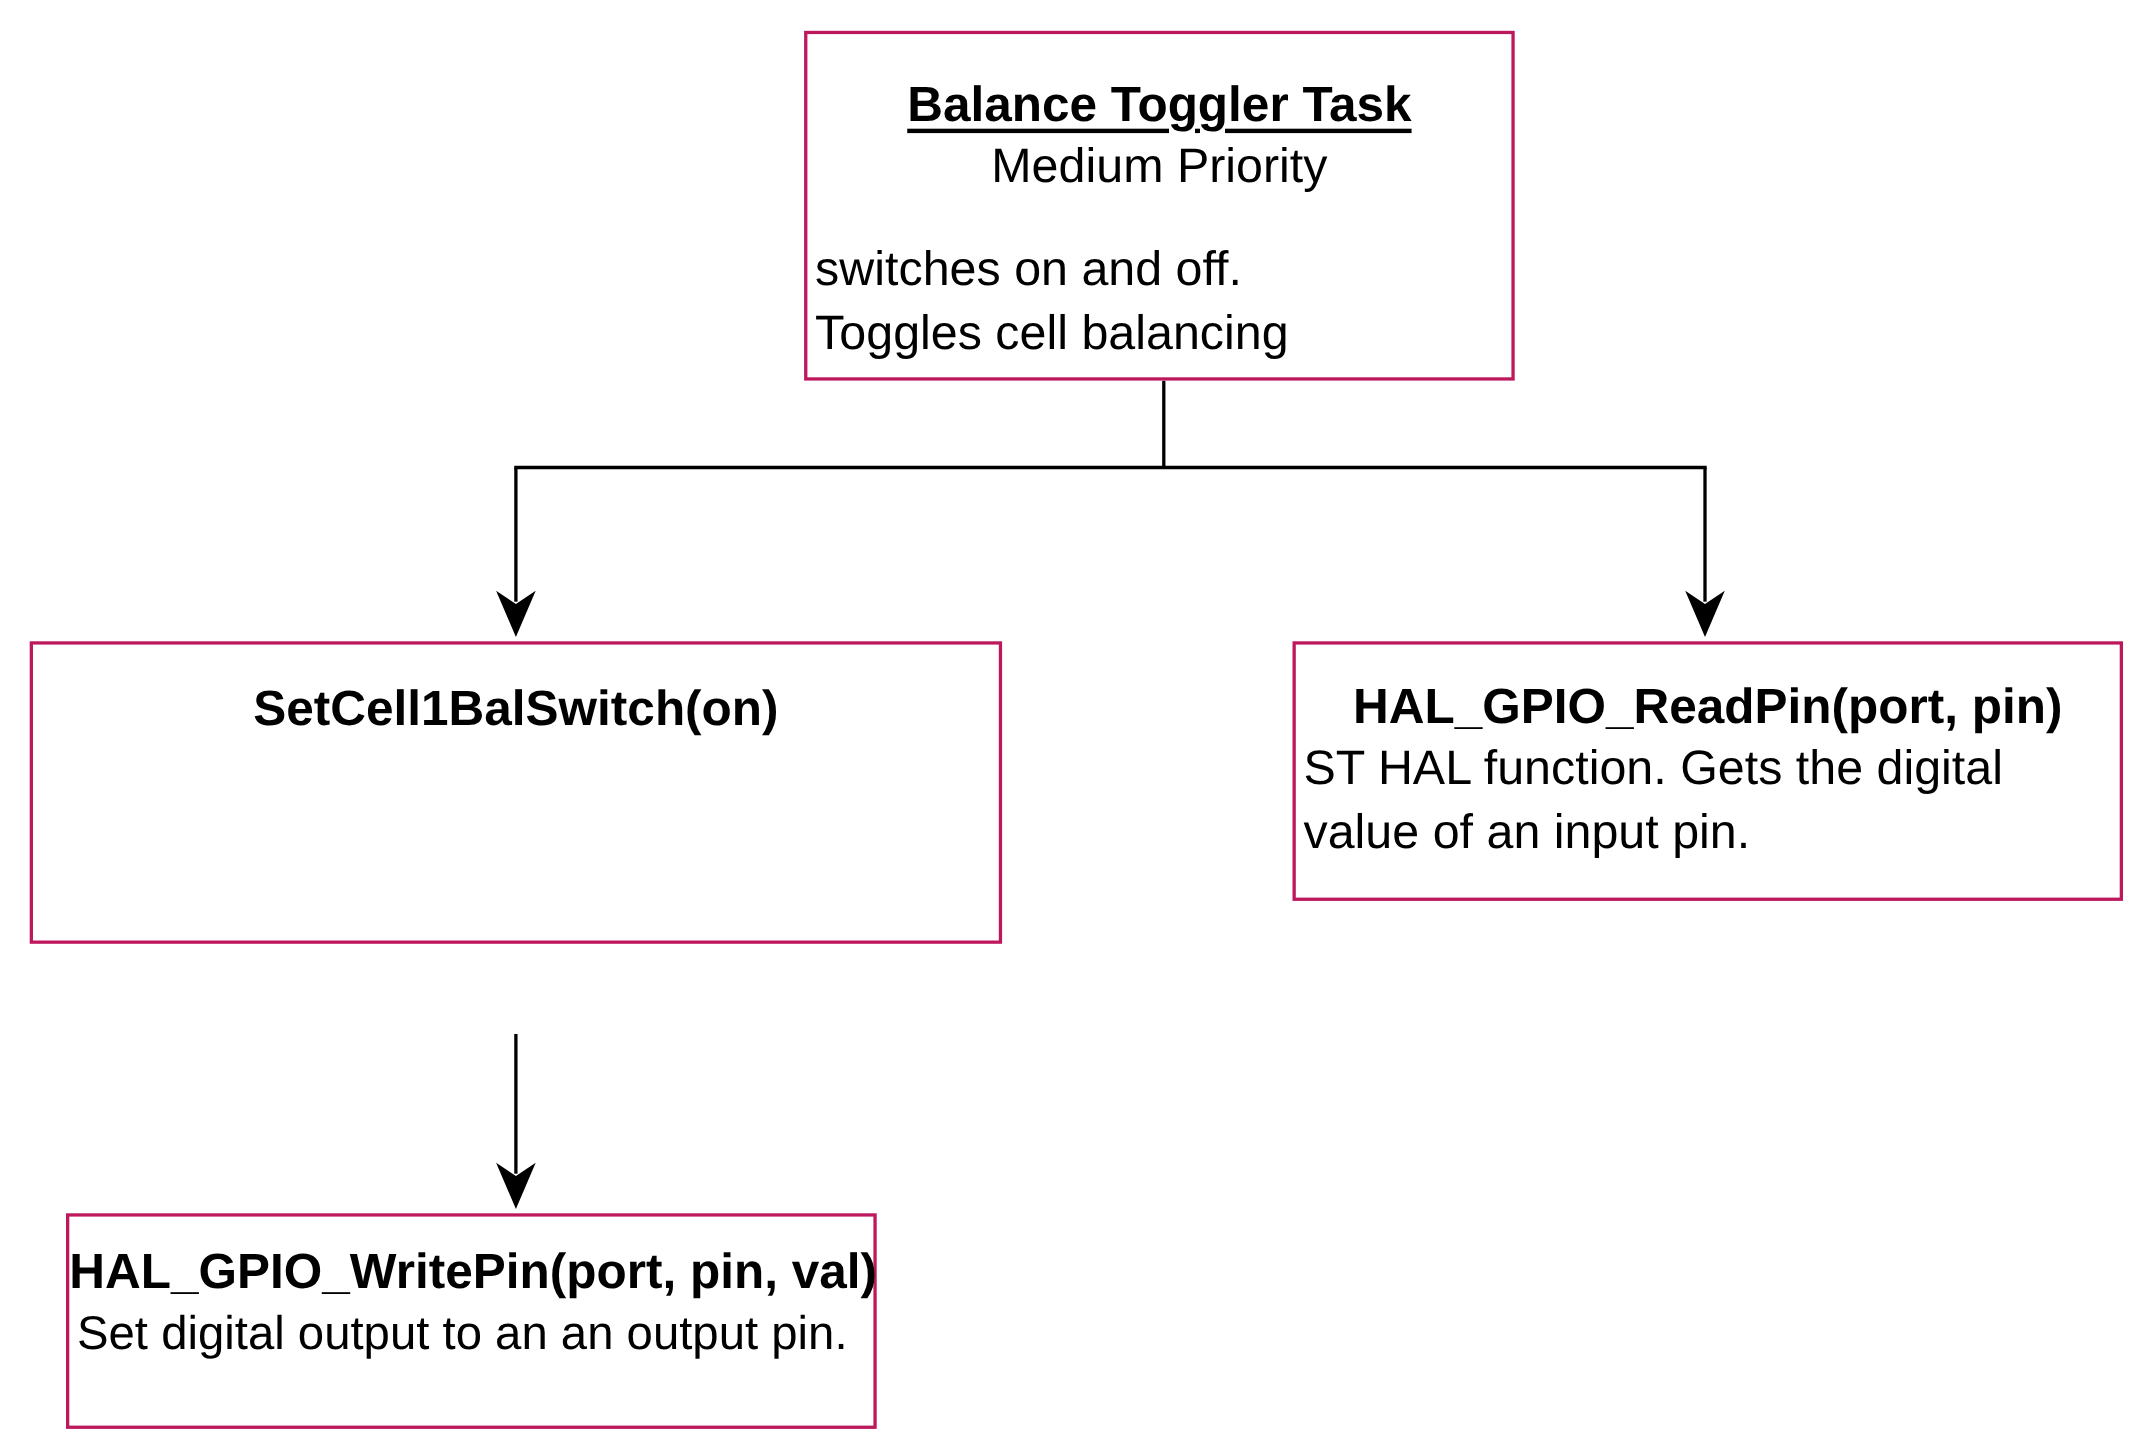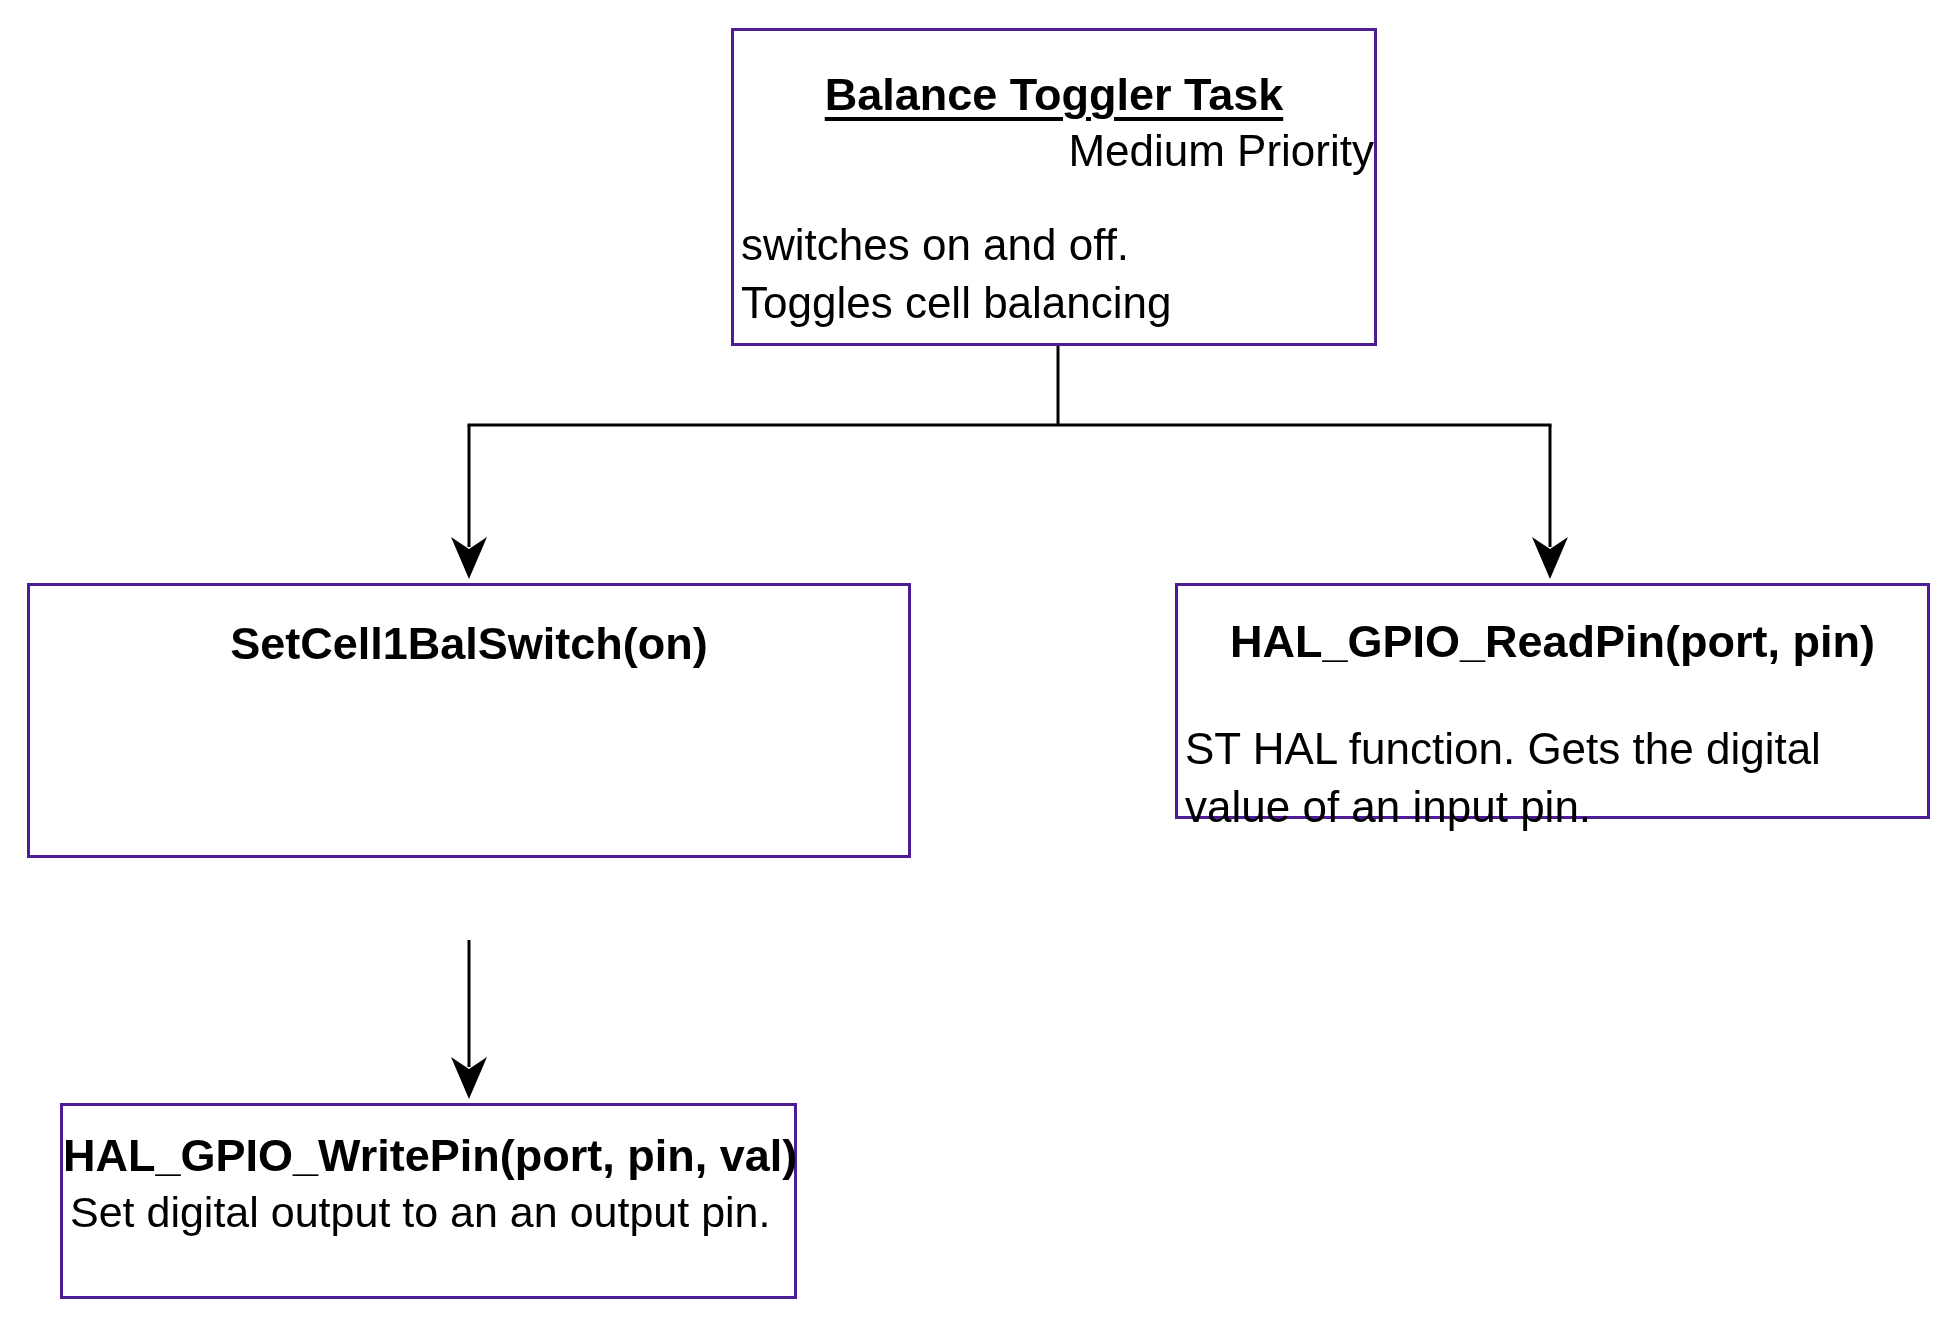--- a/index.html
+++ b/index.html
@@ -16,56 +16,56 @@
     overflow: hidden;
   }
   .connector-layer {
     position: absolute;
     left: 0; top: 0;
     width: 1951px; height: 1323px;
   }
   .node {
     position: absolute;
     background: #ffffff;
-    border: 3px solid #4c1d95;
+    border: 3px solid #be185d;
   }
   .node-title {
     font-weight: bold;
     font-size: 45px;
     line-height: 56px;
     text-align: center;
     white-space: nowrap;
   }
   .node-title.underlined {
     text-decoration: underline;
     text-decoration-thickness: 4px;
     text-underline-offset: 7px;
   }
   .node-subtitle {
     font-size: 44px;
     line-height: 56px;
-    text-align: right;
+    text-align: center;
     white-space: nowrap;
   }
   .node-desc { padding-left: 7px; padding-right: 2px; }
   .desc-line {
     font-size: 44px;
     line-height: 58px;
     white-space: nowrap;
   }
 
   
   .node-root   { left: 731px;  top: 28px;   width: 646px; height: 318px; padding-top: 36px; }
   .node-root .node-desc { margin-top: 37px; }
 
   .node-setcell { left: 27px;  top: 583px;  width: 884px; height: 275px; padding-top: 30px; }
   .node-setcell .node-desc { margin-top: 34px; }
 
   .node-readpin { left: 1175px; top: 583px; width: 755px; height: 236px; padding-top: 28px; }
-  .node-readpin .node-desc { margin-top: 50px; }
+  .node-readpin .node-desc { }
 
   .node-writepin { left: 60px; top: 1103px; width: 737px; height: 196px; padding-top: 22px; }
   .node-writepin .node-desc { }
   .node-writepin .desc-line { font-size: 43px; line-height: 56px; }
 </style>
 </head>
 <body>
 
 <div class="canvas">
 

